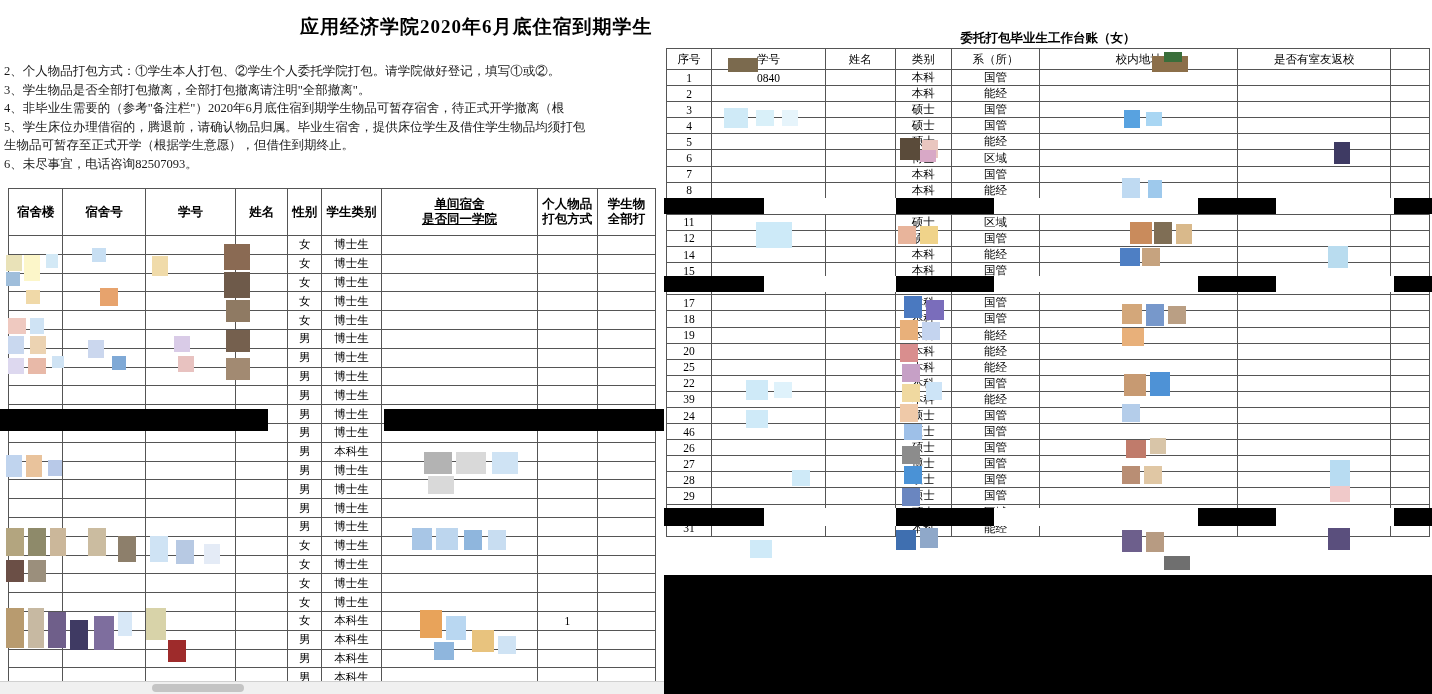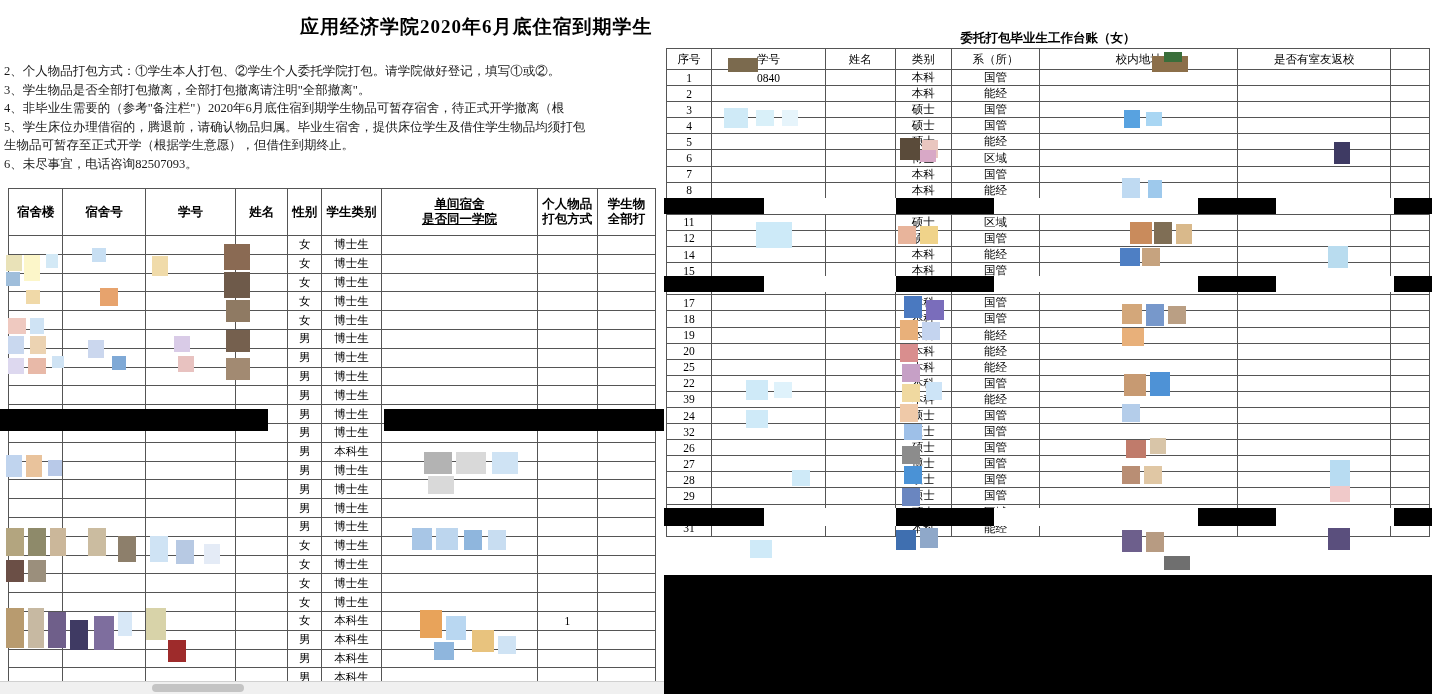--- a/index.html
+++ b/index.html
@@ -790,21 +790,21 @@
             <td class="rc-seq">24</td>
             <td class="rc-sid"></td>
             <td class="rc-name"></td>
             <td class="rc-cat">硕士</td>
             <td class="rc-dep">国管</td>
             <td class="rc-addr"></td>
             <td class="rc-back"></td>
             <td class="rc-last"></td>
           </tr>
           <tr>
-            <td class="rc-seq">32</td>
+            <td class="rc-seq">46</td>
             <td class="rc-sid"></td>
             <td class="rc-name"></td>
             <td class="rc-cat">硕士</td>
             <td class="rc-dep">国管</td>
             <td class="rc-addr"></td>
             <td class="rc-back"></td>
             <td class="rc-last"></td>
           </tr>
           <tr>
             <td class="rc-seq">26</td>

